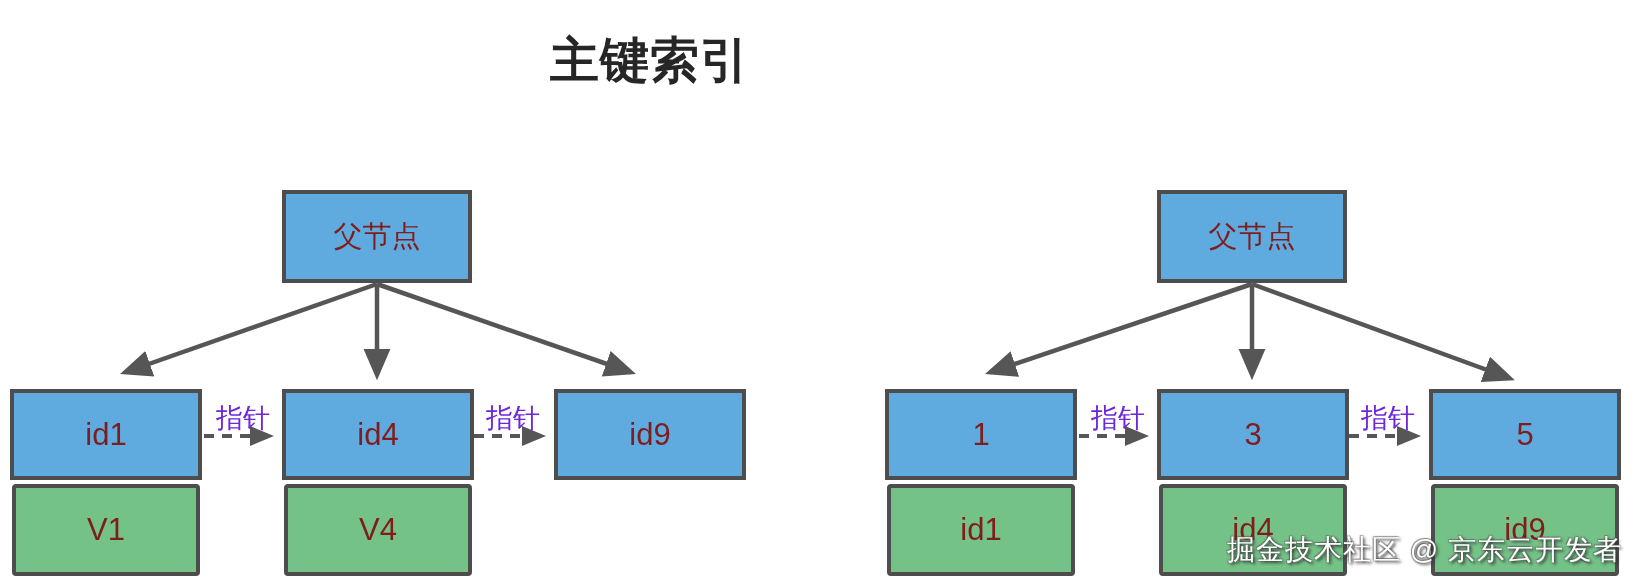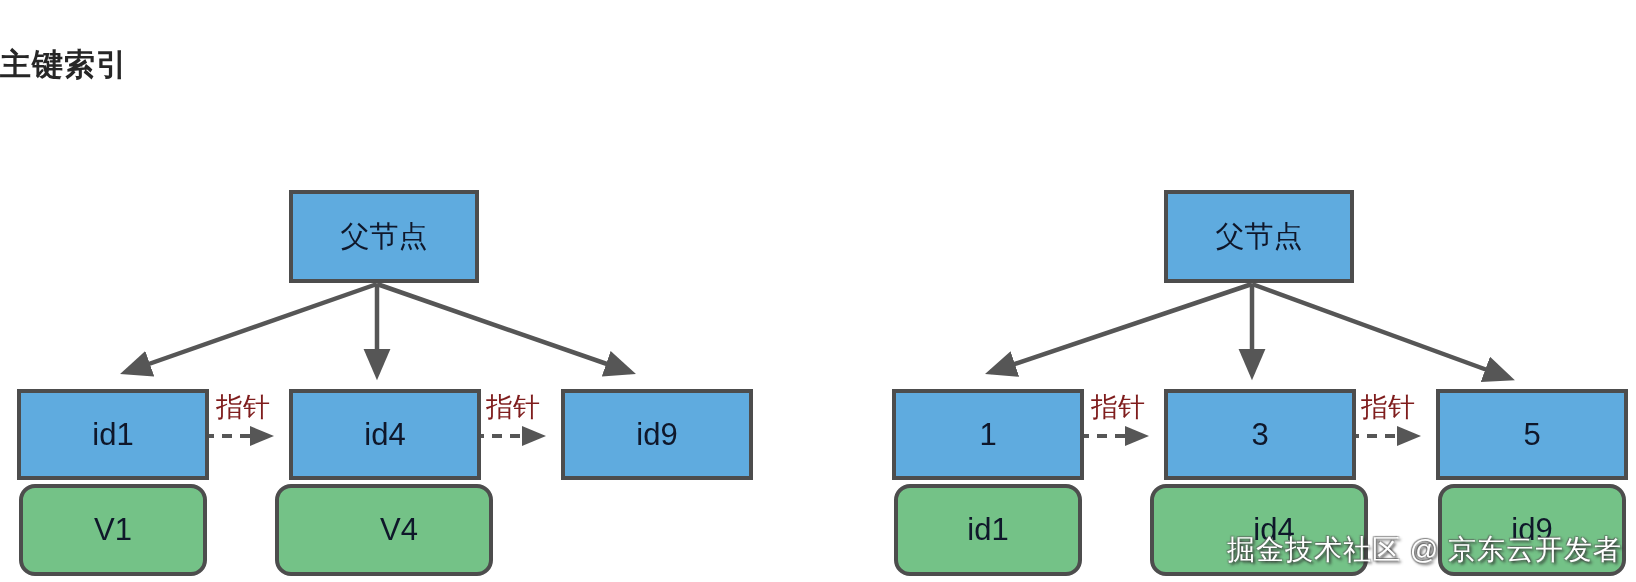--- a/index.html
+++ b/index.html
@@ -13,39 +13,39 @@
   *{margin:0;padding:0;box-sizing:content-box;}
   html,body{background:#fff;}
   .canvas{
     position:relative;width:1636px;height:582px;background:#fff;overflow:hidden;
     font-family:"Liberation Sans","DejaVu Sans",sans-serif;color:var(--text);
   }
   .diagram{position:absolute;top:0;width:750px;height:582px;}
   .diagram.left{left:0;}
   .diagram.right{left:875px;}
   .title{
-    position:absolute;left:0;top:44px;width:750px;text-align:left;
-    font-size:31px;font-weight:700;color:#262626;letter-spacing:1px;
+    position:absolute;left:0;top:28px;width:750px;text-align:right;
+    font-size:49px;font-weight:700;color:#262626;letter-spacing:1px;
   }
   .arrows{position:absolute;left:0;top:0;width:750px;height:582px;}
   .arrows line.solid{stroke:var(--arrow);stroke-width:4.5;}
   .arrows line.dash{stroke:var(--arrow);stroke-width:4;stroke-dasharray:10 8;}
   .arrows .head{fill:var(--arrow);}
   .node{
     position:absolute;display:flex;align-items:center;justify-content:center;
-    border:4px solid var(--node-border);font-size:31px;color:#0f172a;margin-left:7px;
+    border:4px solid var(--node-border);font-size:31px;color:#7f1d1d;
   }
   .parent{left:282px;top:190px;width:182px;height:85px;background:var(--node-fill-blue);font-size:29px;}
   .leaf{top:389px;width:184px;height:83px;background:var(--node-fill-blue);}
   .leaf.p1{left:10px;}  .leaf.p2{left:282px;}  .leaf.p3{left:554px;}
-  .value{top:484px;width:180px;height:84px;background:var(--node-fill-green);border-radius:16px;}
-  .value.p1{left:12px;} .value.p2{left:268px;padding-left:30px;} .value.p3{left:556px;}
+  .value{top:484px;width:180px;height:84px;background:var(--node-fill-green);border-radius:4px;}
+  .value.p1{left:12px;} .value.p2{left:284px;} .value.p3{left:556px;}
   .pointer-label{
-    position:absolute;top:389px;width:94px;text-align:center;
-    font-size:27px;color:#7f1d1d;
+    position:absolute;top:400px;width:94px;text-align:center;
+    font-size:27px;color:#6d28d9;
   }
   .pointer-label.g1{left:196px;}
   .pointer-label.g2{left:466px;}
   .watermark{
     position:absolute;right:14px;top:531px;z-index:5;
     font-size:28px;letter-spacing:1px;color:var(--watermark-text);
     text-shadow:2px 2px 3px rgba(40,40,40,.85),-1px -1px 1px rgba(90,90,90,.6),1px -1px 1px rgba(90,90,90,.4),-1px 1px 1px rgba(90,90,90,.4);
   }
 </style>
 </head>

